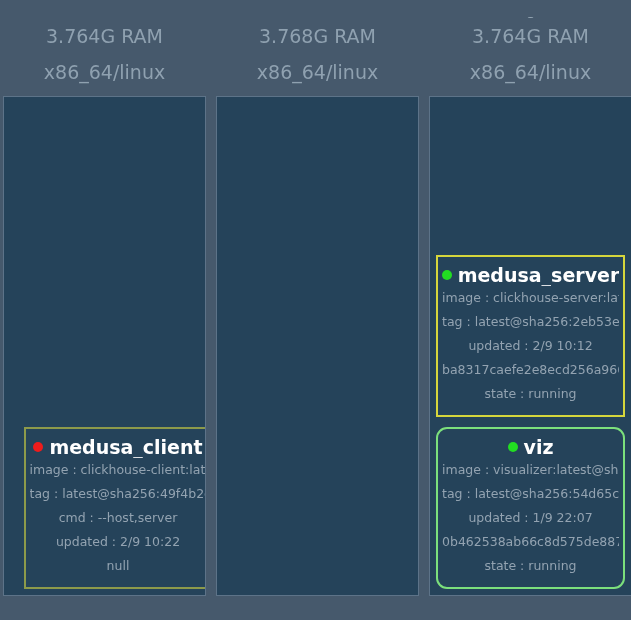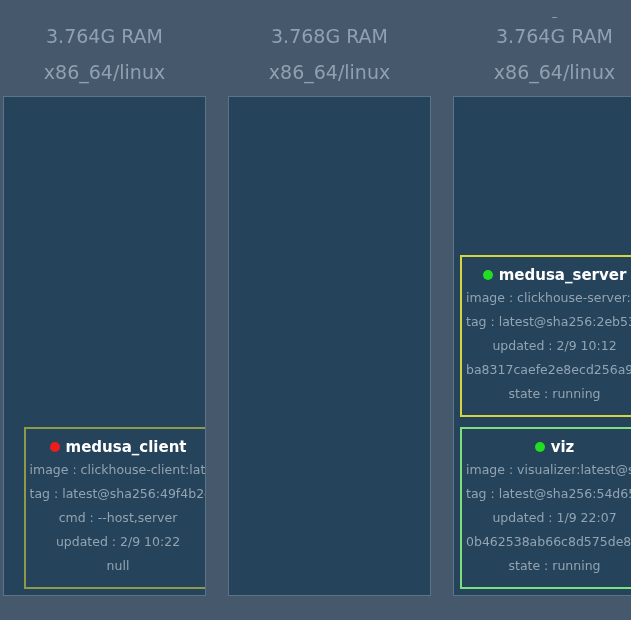--- a/index.html
+++ b/index.html
@@ -18,21 +18,21 @@
   
   .board {
     position: absolute;
     left: 0;
     top: 0;
     width: 631px;
     height: 552px;
     display: flex;
     flex-direction: row;
     align-items: flex-start;
-    gap: 22px;
+    gap: 10px;
     padding: 0 3px;
     box-sizing: border-box;
   }
 
   .node-column {
     width: 203px;
     flex: 0 0 203px;
     display: flex;
     flex-direction: column;
     align-items: stretch;
@@ -85,21 +85,21 @@
     background: #25435a;
     padding: 7px 4px 9px 4px;
     margin-top: 10px;
     overflow: hidden;
   }
   .container-card.first { margin-top: 0; }
 
   .card-title {
     text-align: center;
     color: #ffffff;
-    font-size: 15px;
+    font-size: 19px;
     font-weight: bold;
     line-height: 22px;
     white-space: nowrap;
     overflow: hidden;
     display: flex;
     align-items: center;
     justify-content: center;
     gap: 6px;
   }
 
@@ -164,21 +164,21 @@
           <div class="card-title">
             <span class="status-dot" style="background: rgb(34, 221, 34);"></span>
             <span>medusa_server</span>
           </div>
           <div class="card-line">image : clickhouse-server:latest@s</div>
           <div class="card-line">tag : latest@sha256:2eb53eb244f4</div>
           <div class="card-line">updated : 2/9 10:12</div>
           <div class="card-line">ba8317caefe2e8ecd256a966cdc40</div>
           <div class="card-line">state : running</div>
         </div>
-        <div class="container-card" style="border-color: rgb(124, 224, 124);">
+        <div class="container-card" style="border-color: rgb(124, 224, 124); border-radius: 11px;">
           <div class="card-title">
             <span class="status-dot" style="background: rgb(34, 221, 34);"></span>
             <span>viz</span>
           </div>
           <div class="card-line">image : visualizer:latest@sha256:5</div>
           <div class="card-line">tag : latest@sha256:54d65cbcbff52</div>
           <div class="card-line">updated : 1/9 22:07</div>
           <div class="card-line">0b462538ab66c8d575de88707a3e</div>
           <div class="card-line">state : running</div>
         </div>

